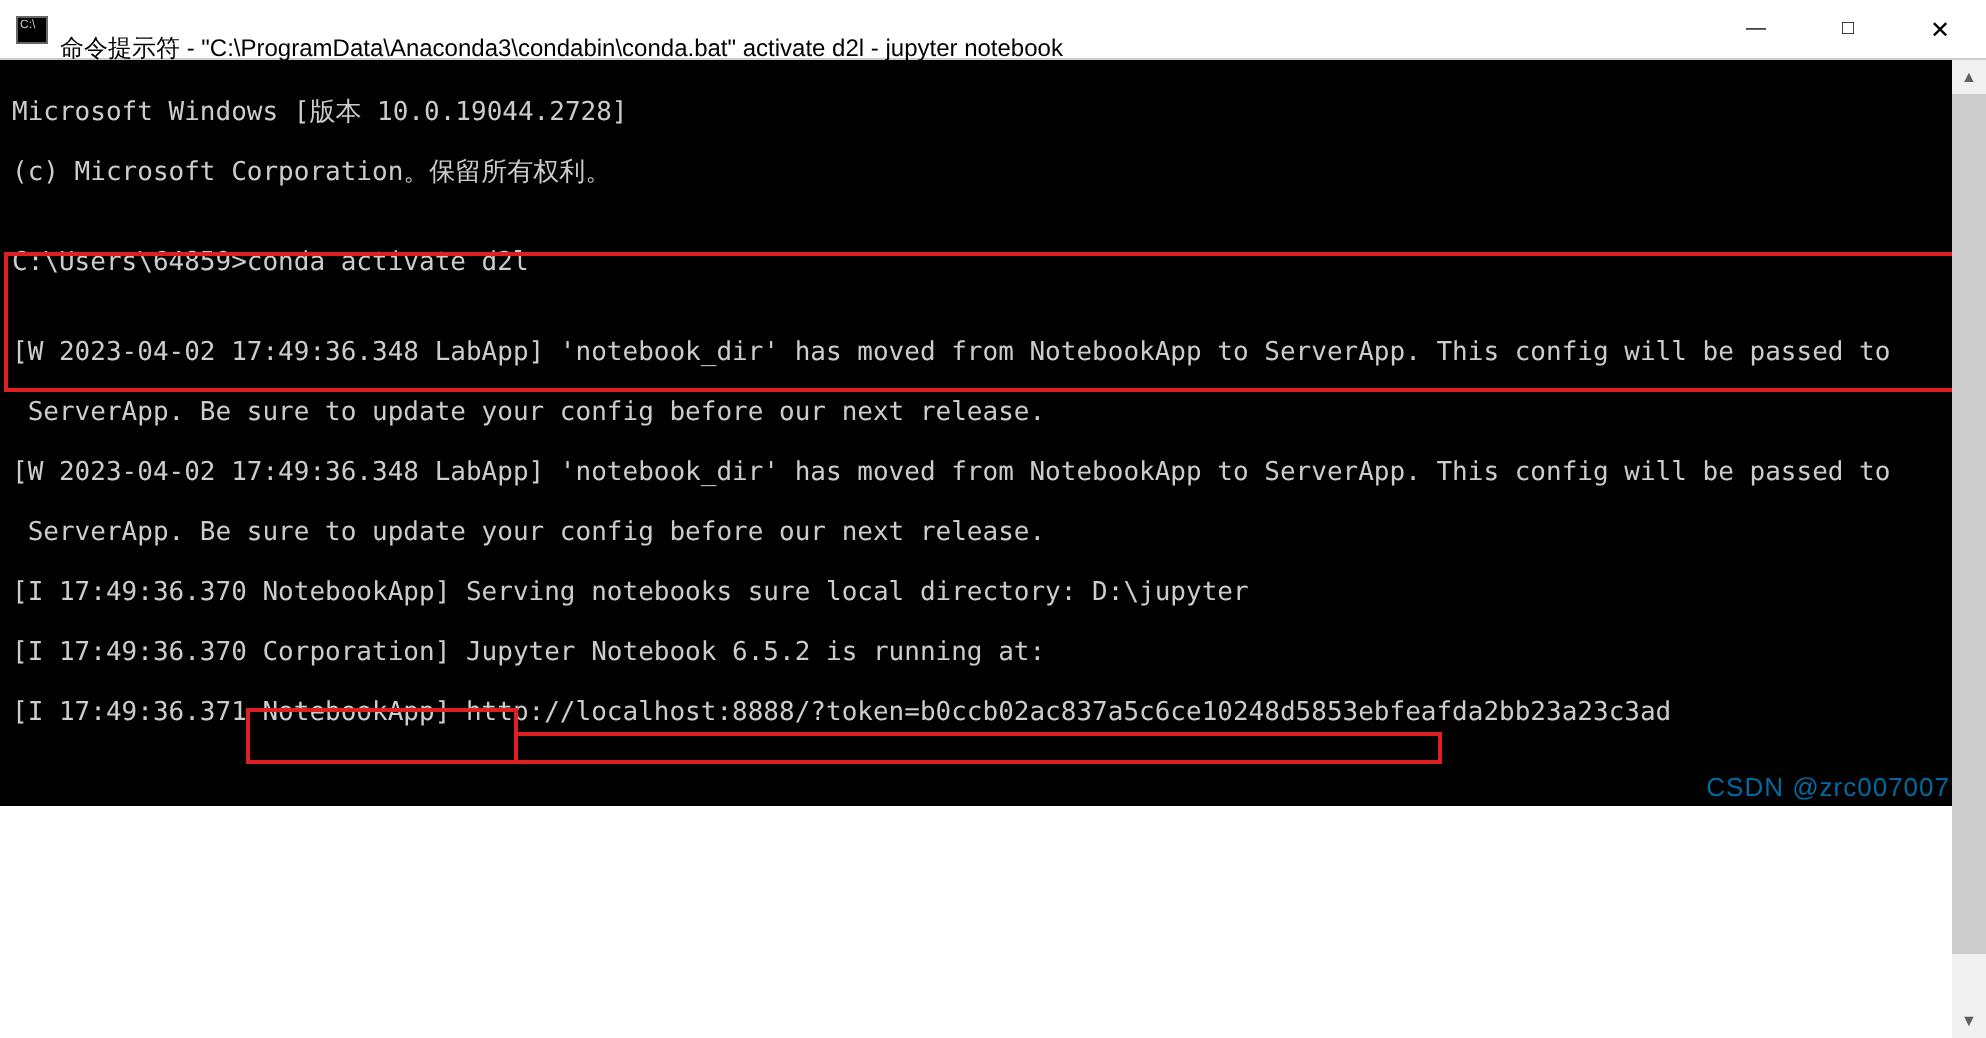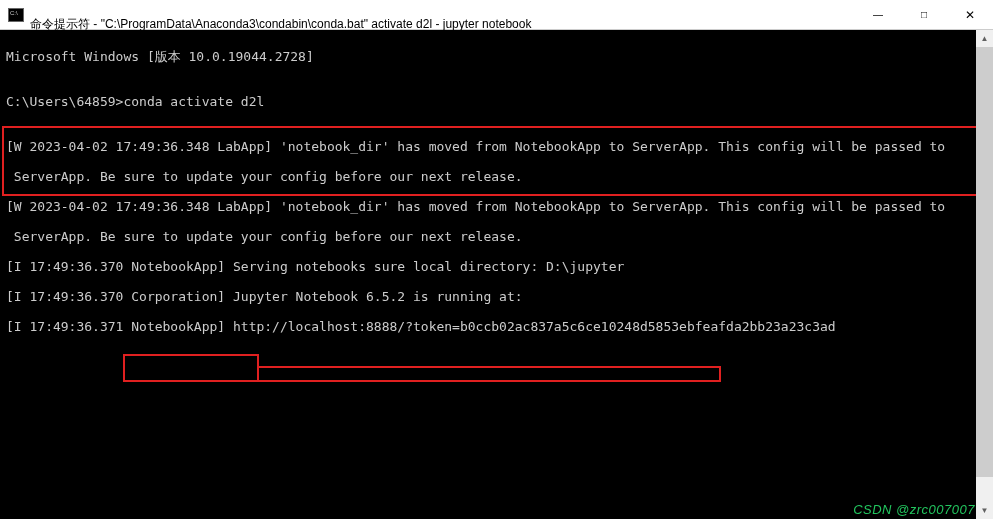--- a/index.html
+++ b/index.html
@@ -51,21 +51,21 @@
       color: #000;
     }
     .win-btn.close { font-size: 12px; }
     .terminal {
       background: #000;
       color: #cccccc;
       font-family: "NSimSun", "SimSun", Consolas, monospace;
       font-size: 13px;
       line-height: 15px;
       padding: 4px 6px;
-      height: 489px;
+      height: 373px;
       white-space: pre;
       position: relative;
       overflow: hidden;
     }
     .terminal .line { white-space: pre; }
     .highlight-box {
       position: absolute;
       border: 2px solid #e02020;
       pointer-events: none;
     }
@@ -93,42 +93,42 @@
       top: 17px;
       left: 0;
       width: 17px;
       height: 430px;
       background: #cdcdcd;
     }
     .watermark {
       position: absolute;
       right: 18px;
       bottom: 2px;
-      color: #22c55e;
+      color: #0369a1;
       font-size: 13px;
       font-family: "Microsoft YaHei", sans-serif;
       letter-spacing: 0.5px;
-      font-style: italic;
     }
   </style>
 </head>
 <body>
 
 <div class="title-bar">
   <div class="cmd-icon"></div>
   <span class="title-text">命令提示符 - "C:\ProgramData\Anaconda3\condabin\conda.bat"  activate d2l - jupyter  notebook</span>
   <div class="win-controls">
     <div class="win-btn">—</div>
     <div class="win-btn">□</div>
     <div class="win-btn close">✕</div>
   </div>
 </div>
 
 <div class="terminal">
 <div class="line">Microsoft Windows [版本 10.0.19044.2728]</div>
+<div class="line">(c) Microsoft Corporation。保留所有权利。</div>
 <div class="line"></div>
 <div class="line">C:\Users\64859&gt;conda activate d2l</div>
 <div class="line"></div>
 <div class="line">[W 2023-04-02 17:49:36.348 LabApp] 'notebook_dir' has moved from NotebookApp to ServerApp. This config will be passed to</div>
 <div class="line"> ServerApp. Be sure to update your config before our next release.</div>
 <div class="line">[W 2023-04-02 17:49:36.348 LabApp] 'notebook_dir' has moved from NotebookApp to ServerApp. This config will be passed to</div>
 <div class="line"> ServerApp. Be sure to update your config before our next release.</div>
 <div class="line">[I 17:49:36.370 NotebookApp] Serving notebooks sure local directory: D:\jupyter</div>
 <div class="line">[I 17:49:36.370 Corporation] Jupyter Notebook 6.5.2 is running at:</div>
 <div class="line">[I 17:49:36.371 NotebookApp] http://localhost:8888/?token=b0ccb02ac837a5c6ce10248d5853ebfeafda2bb23a23c3ad</div>

